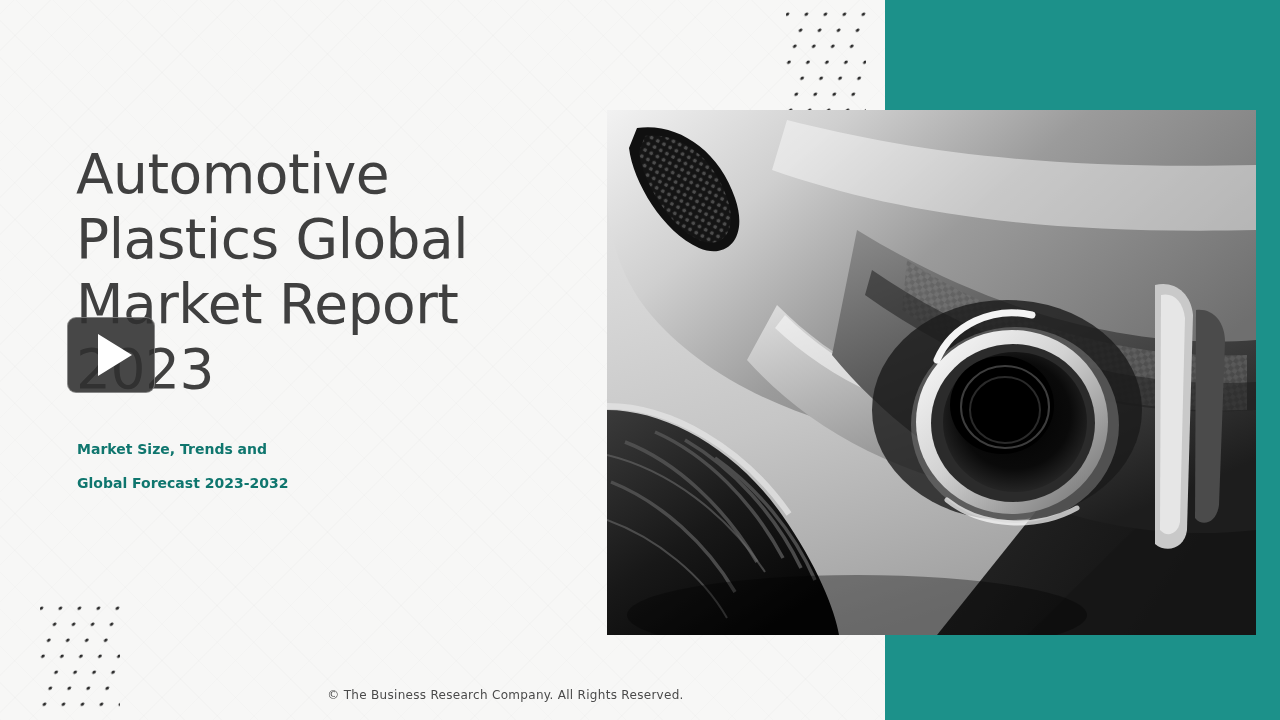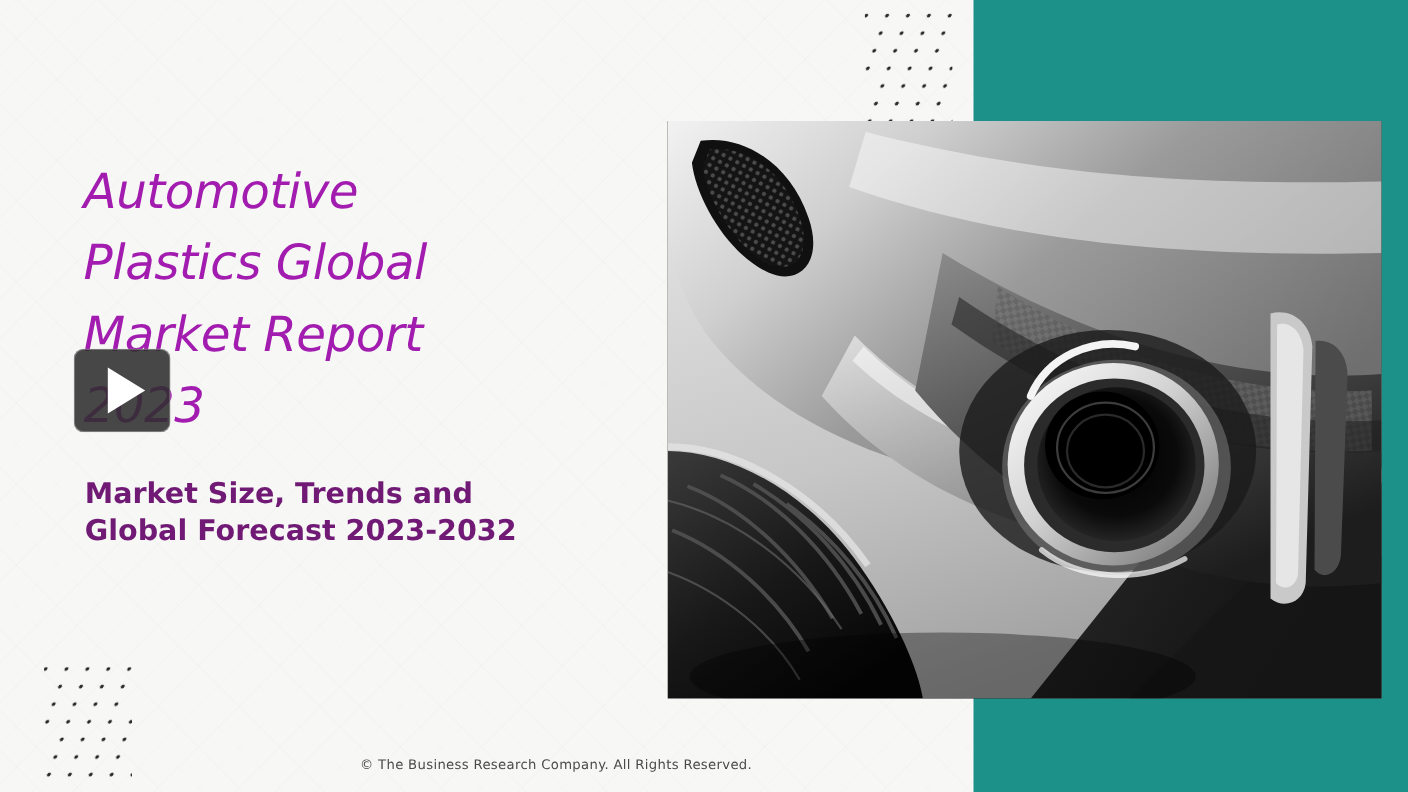--- a/index.html
+++ b/index.html
@@ -60,27 +60,26 @@
   
   .title-block {
     position: absolute;
     left: 76px;
     top: 142px;
     width: 470px;
   }
   .slide-title {
     margin: 0;
     font-family: "DejaVu Sans", sans-serif;
-    font-size: 44px;
+    font-size: 55px;
     line-height: 65px;
     font-weight: 400;
     letter-spacing: -0.5px;
-    color: #a21caf;
+    color: #404040;
     white-space: pre-line;
-    font-style: italic;
   }
 
   
   .play-overlay {
     position: absolute;
     left: 67px;
     top: 317px;
     width: 86px;
     height: 74px;
     background: rgba(47,47,47,0.88);
@@ -103,24 +102,24 @@
   
   .subtitle-block {
     position: absolute;
     left: 77px;
     top: 432px;
     width: 440px;
   }
   .slide-subtitle {
     margin: 0;
     font-family: "DejaVu Sans", sans-serif;
-    font-size: 26px;
+    font-size: 14px;
     line-height: 34px;
     font-weight: 700;
-    color: #701a75;
+    color: #0f766e;
     white-space: pre-line;
   }
 
   
   .logo-block {
     position: absolute;
     left: 68px;
     top: 523px;
     width: 215px;
     height: 72px;

